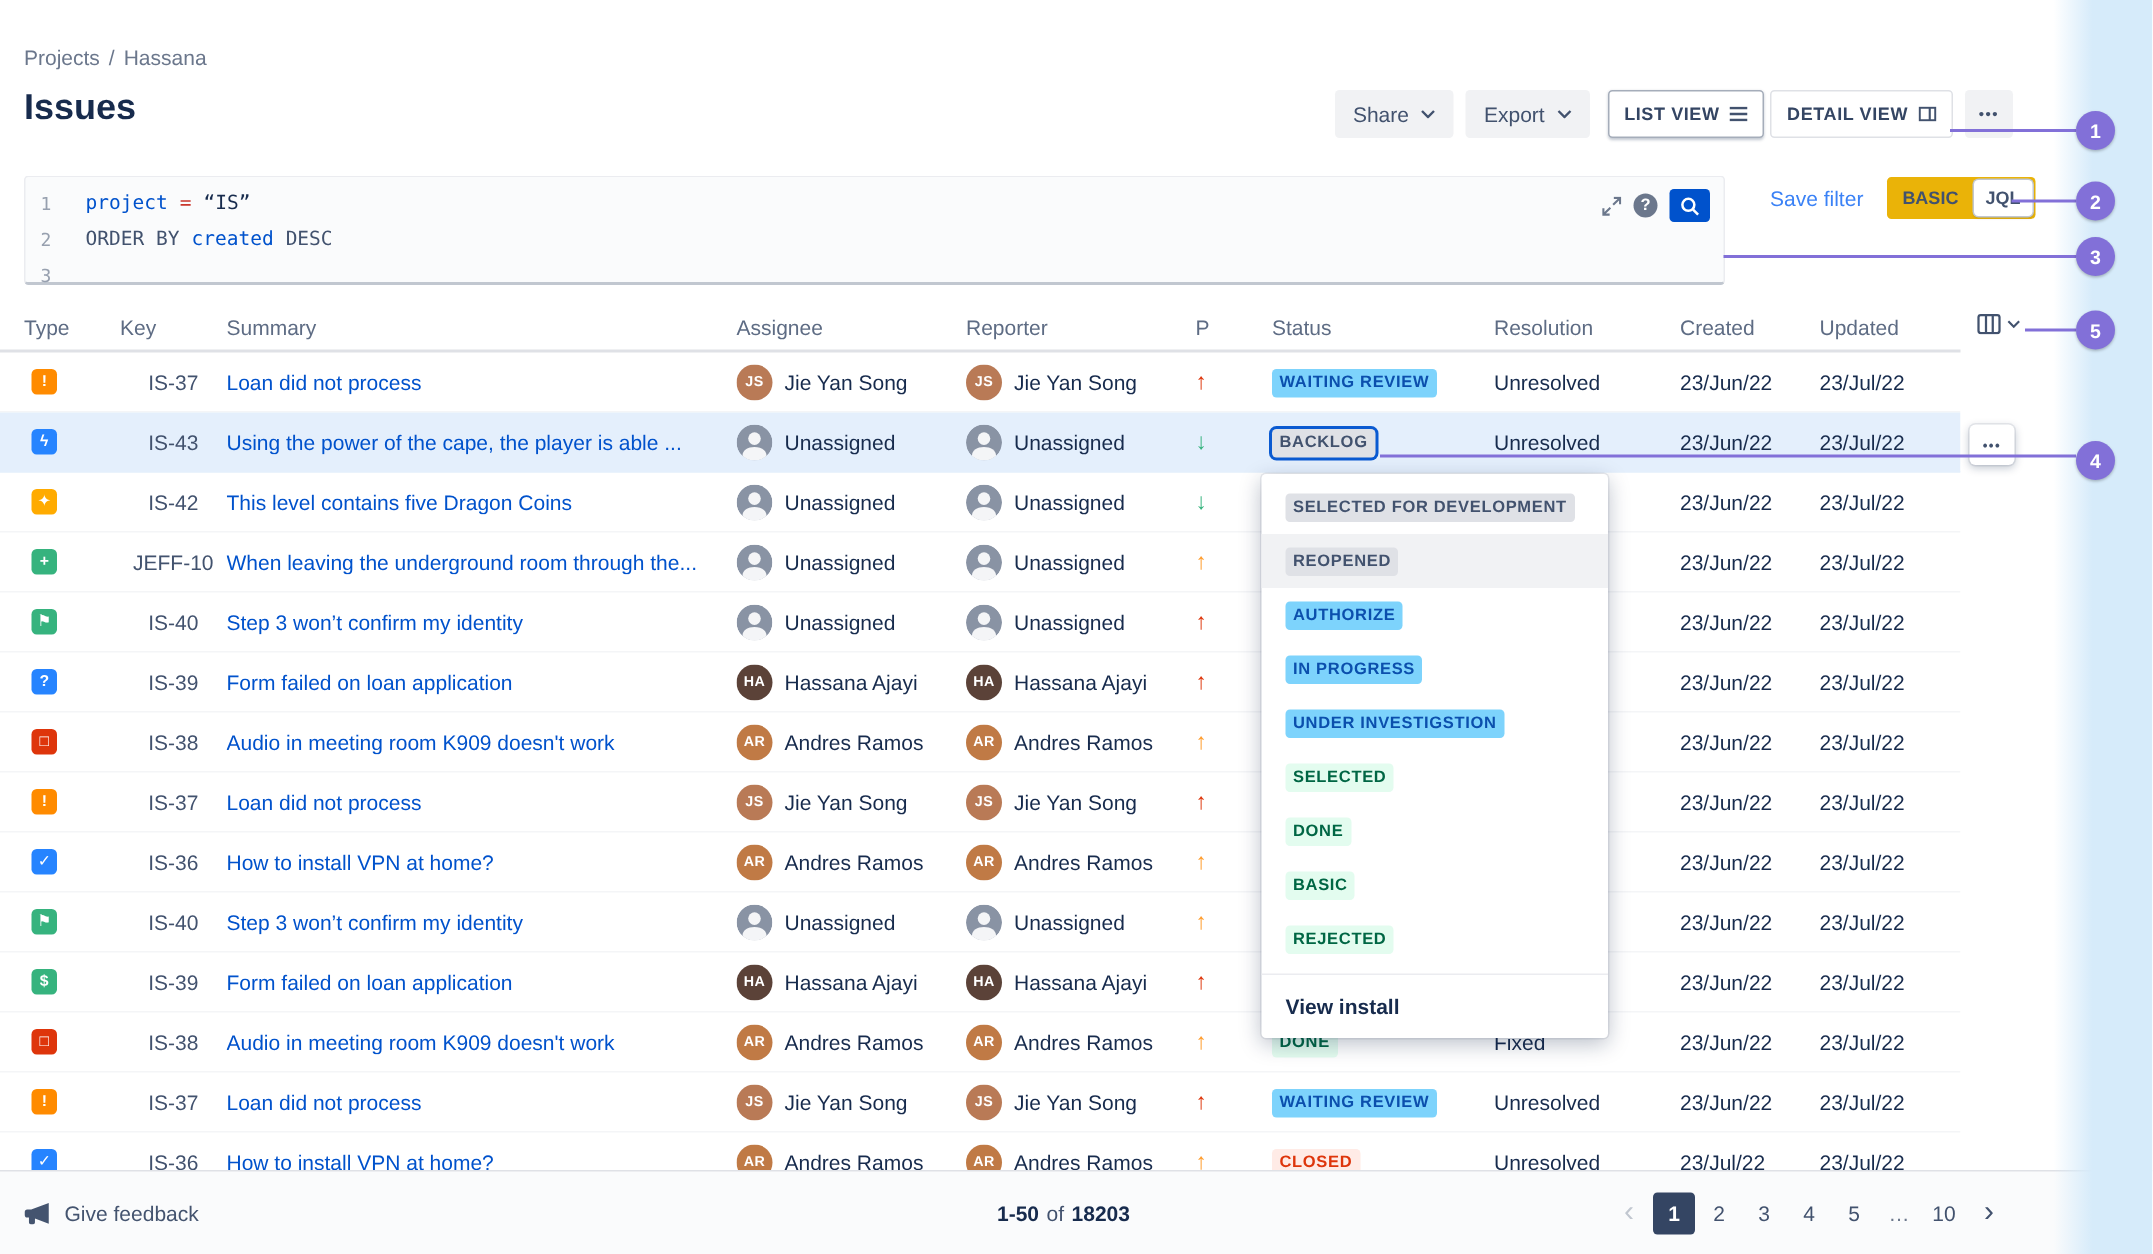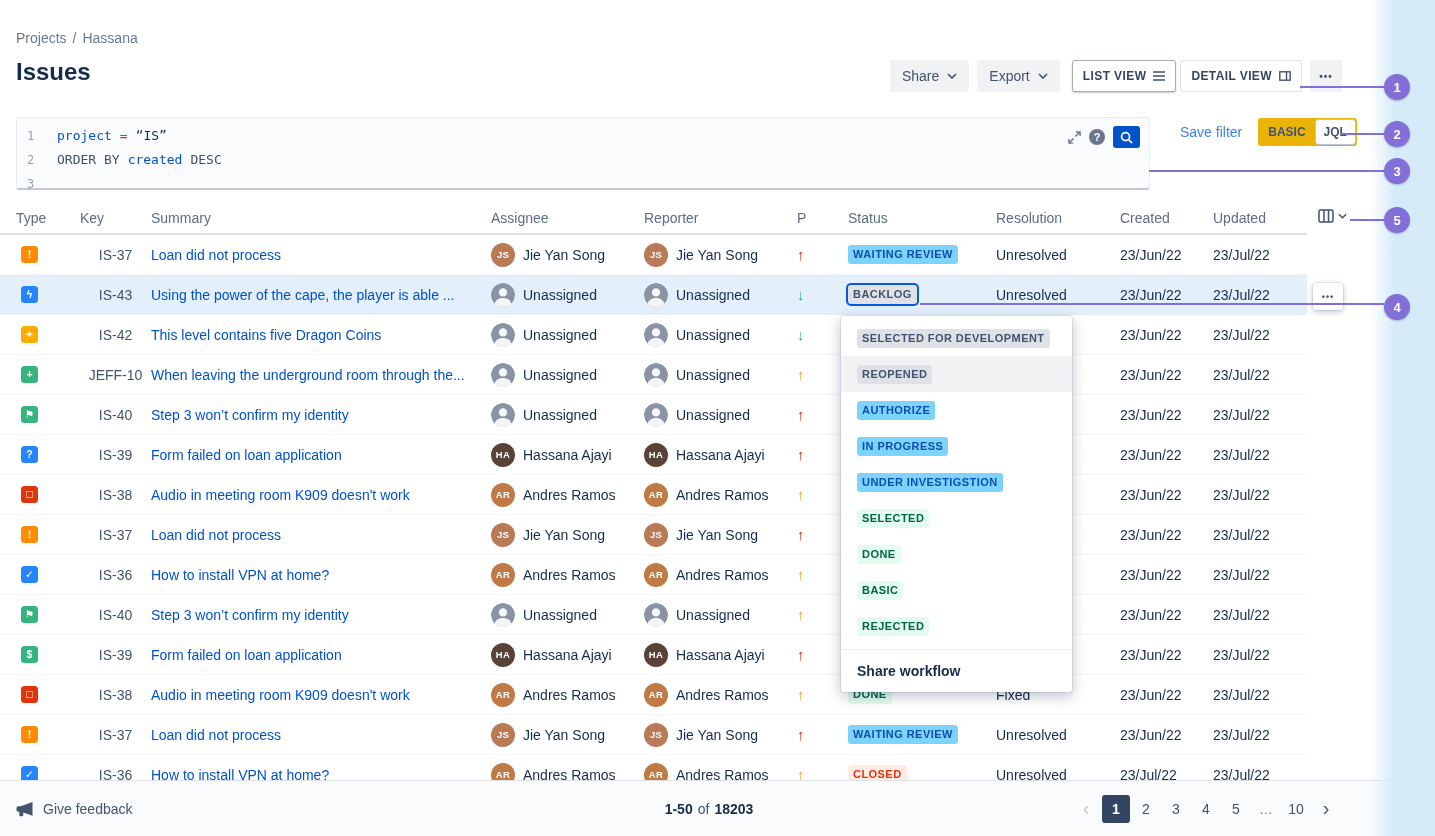--- a/index.html
+++ b/index.html
@@ -599,21 +599,21 @@
           <span class="lz lz-green">DONE</span>
         </div>
         <div class="dd-item">
           <span class="lz lz-green">BASIC</span>
         </div>
         <div class="dd-item">
           <span class="lz lz-green">REJECTED</span>
         </div>
       </div>
     <div class="dd-footer">
-      <div class="view-workflow">Share workflow</div>
+      <div class="view-workflow">View install</div>
     </div>
   </div>
 
   <div class="footer">
     <button class="give-feedback">
       <svg width="18" height="16" viewBox="0 0 18 16">
           <path d="M16.5 1 4.8 5.3H2.2A1.7 1.7 0 0 0 .5 7v2a1.7 1.7 0 0 0 1.7 1.7h1.1V14a1.2 1.2 0 0 0 1.2 1.2h1.6A1.2 1.2 0 0 0 7.3 14v-2.6l9.2 3.4z" fill="#44546F"></path>
         </svg>
       <span>Give feedback</span>
     </button>

